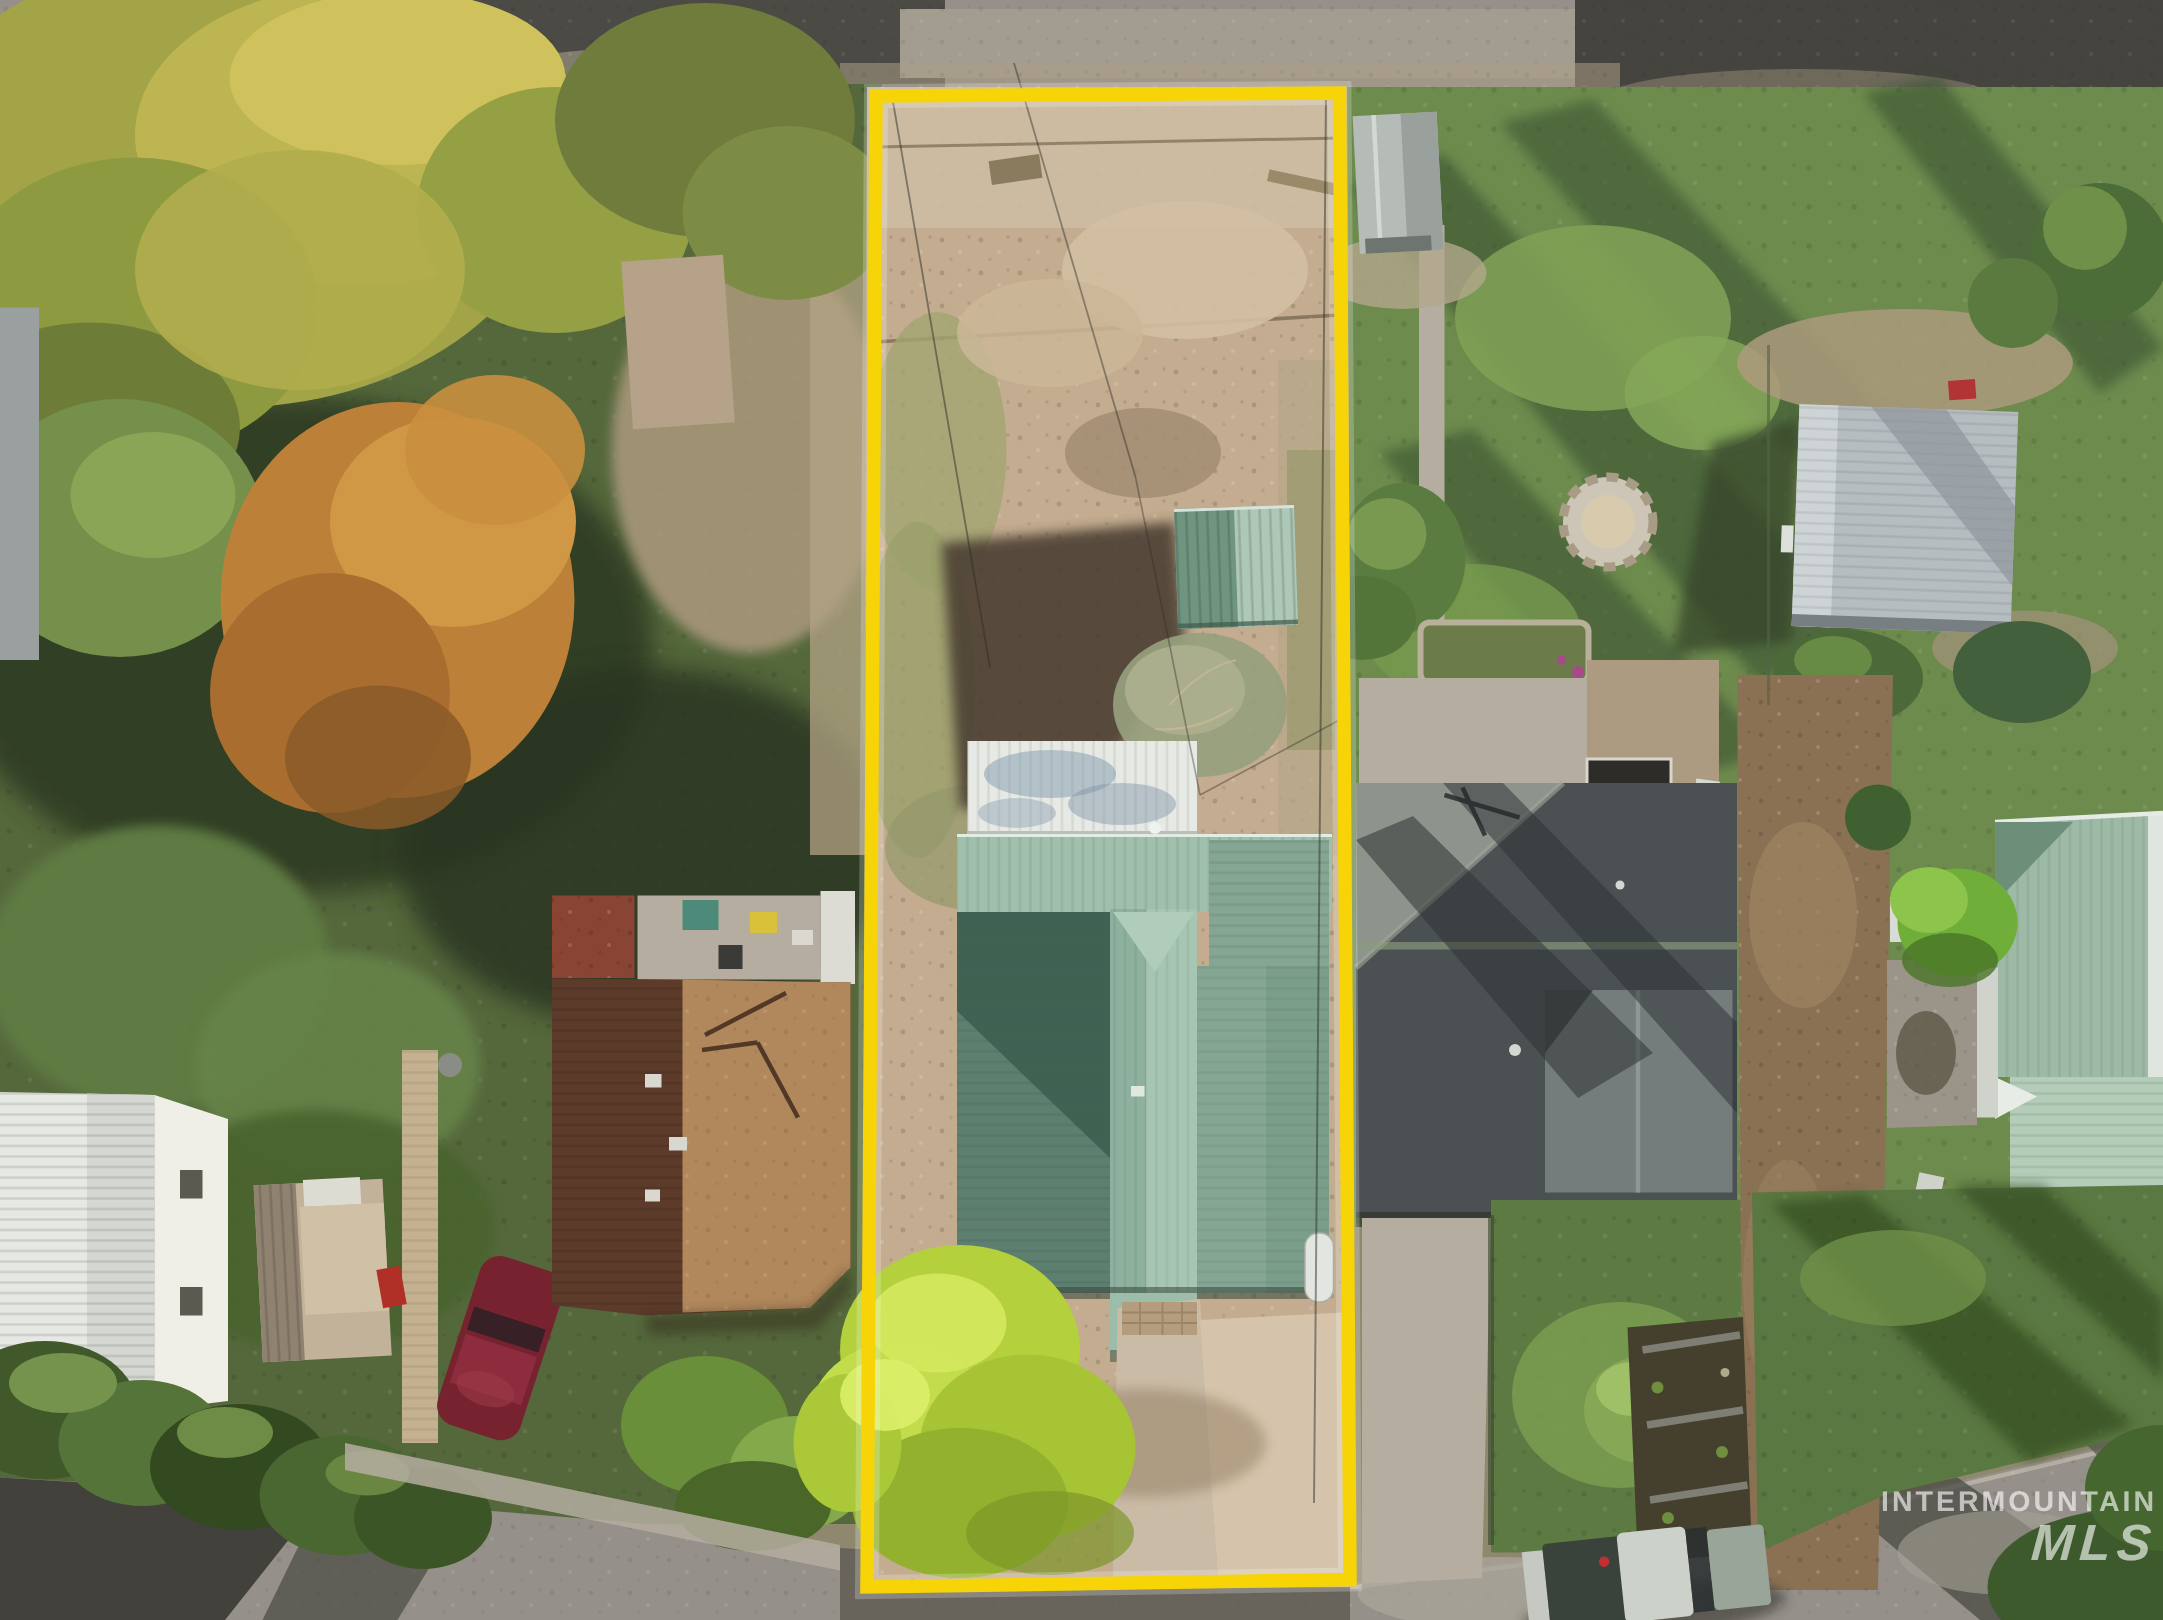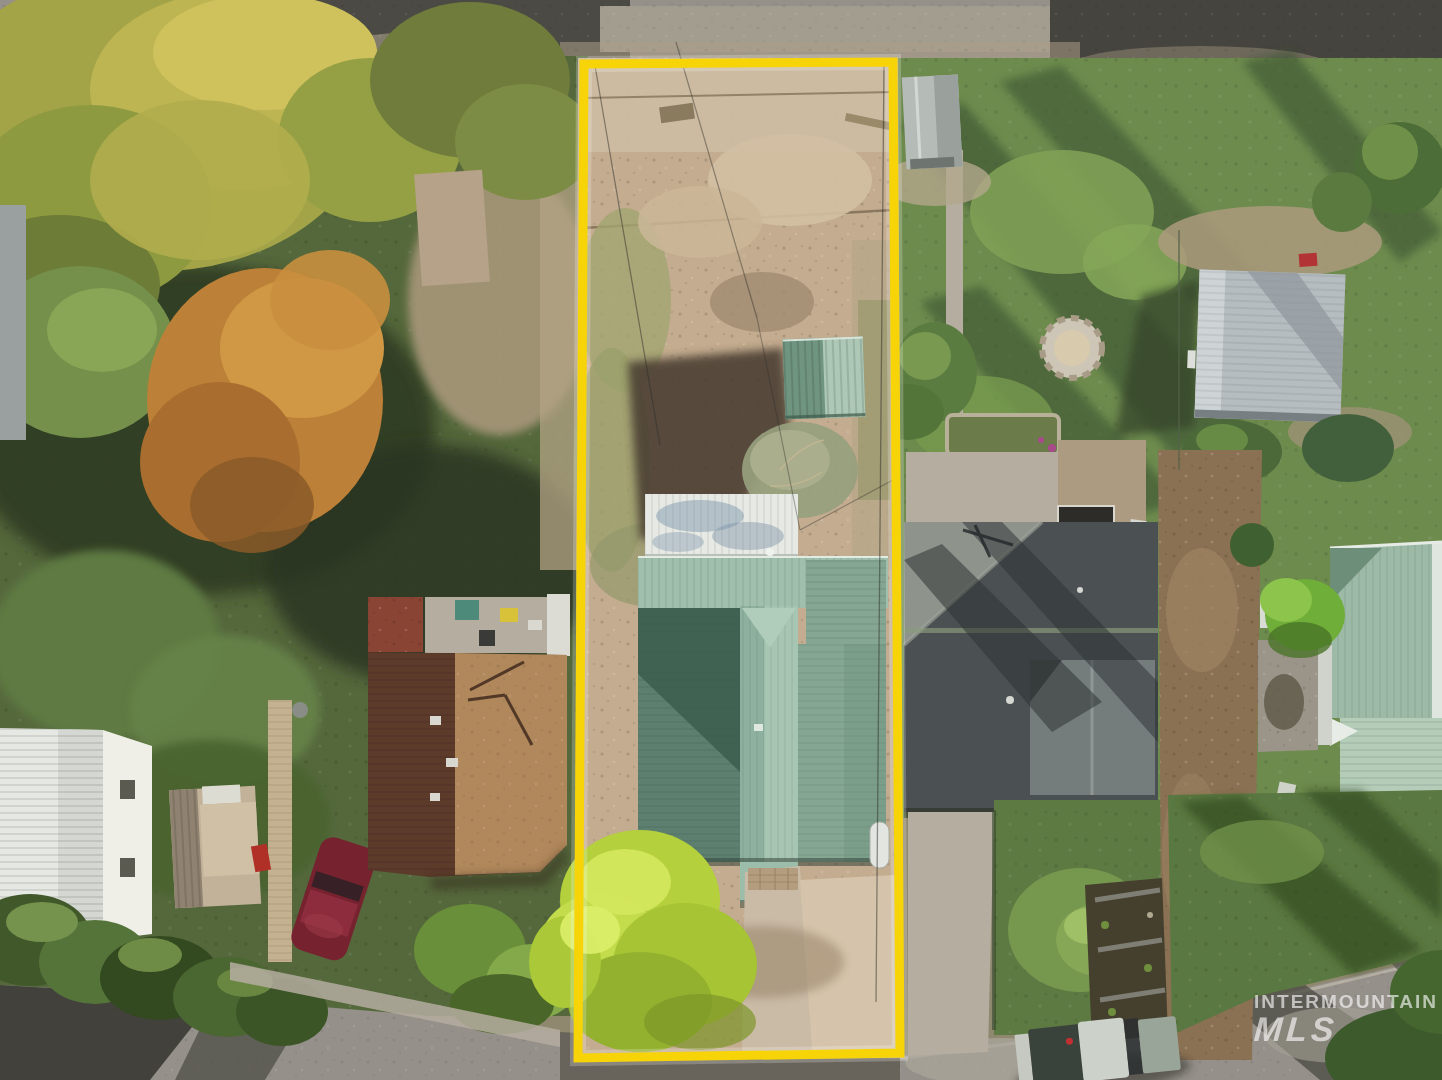--- a/index.html
+++ b/index.html
@@ -19,21 +19,21 @@
   .roof-white{fill:var(--roof-white,#E7EAE4);}
   .shed-green{fill:var(--shed-green,#7FA28E);}
   .barn-white{fill:var(--barn-white,#E6E8E3);}
   .garage-gray{fill:var(--garage-gray,#B6BDC1);}
   .roof-charcoal{fill:var(--roof-charcoal,#4B5052);}
   .roof-brown{fill:var(--roof-brown-dark,#5C3B2B);}
   .roof-brown-lit{fill:var(--roof-brown-lit,#B1885C);}
   .car-maroon{fill:var(--car-maroon,#77222F);}
   .boundary{fill:none;stroke:var(--boundary-yellow,#F7D408);stroke-width:9;stroke-linejoin:miter;}
   .boundary-glow{fill:none;stroke:#ffffff;stroke-opacity:.22;stroke-width:16;}
-  .watermark{position:absolute;right:4px;bottom:34px;text-align:left;
+  .watermark{position:absolute;right:4px;bottom:34px;text-align:right;
              color:var(--watermark,#fff);opacity:.62;z-index:5;user-select:none;margin-top:40px;}
   .wm-line1{font-size:19px;font-weight:700;letter-spacing:2px;line-height:1;}
   .wm-line2{font-size:34px;font-weight:800;font-style:italic;letter-spacing:4px;
             line-height:1;margin-top:1px;transform:skewX(-4deg);}
 </style>
 </head>
 <body>
 
 <div class="stage">
 <svg width="1442" height="1080" viewBox="0 0 1442 1080">

